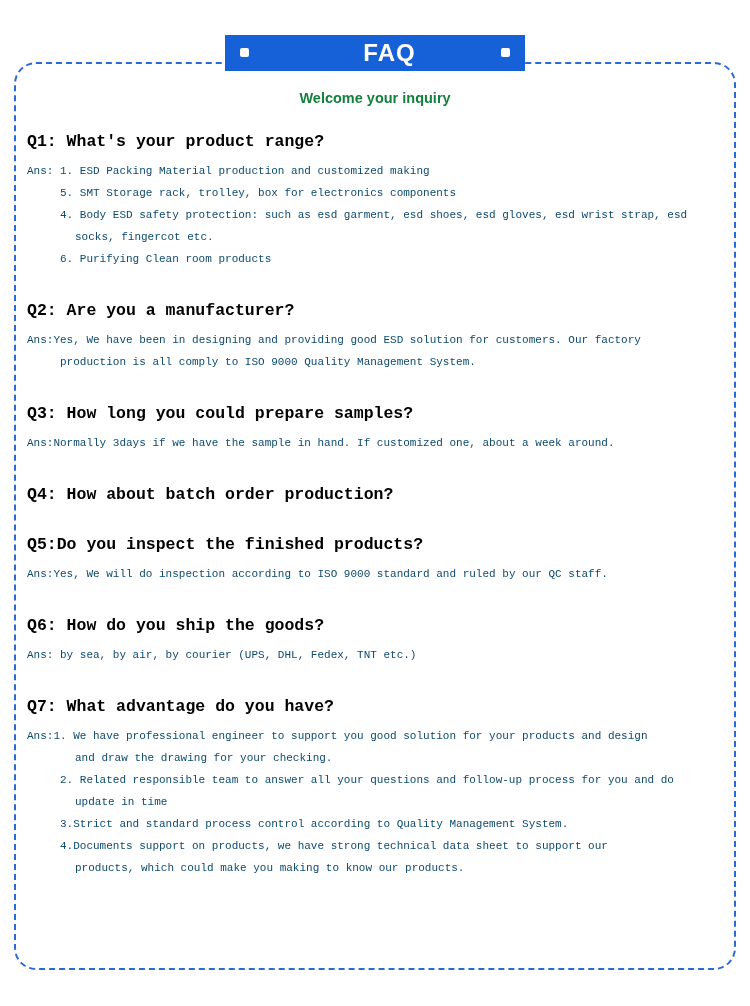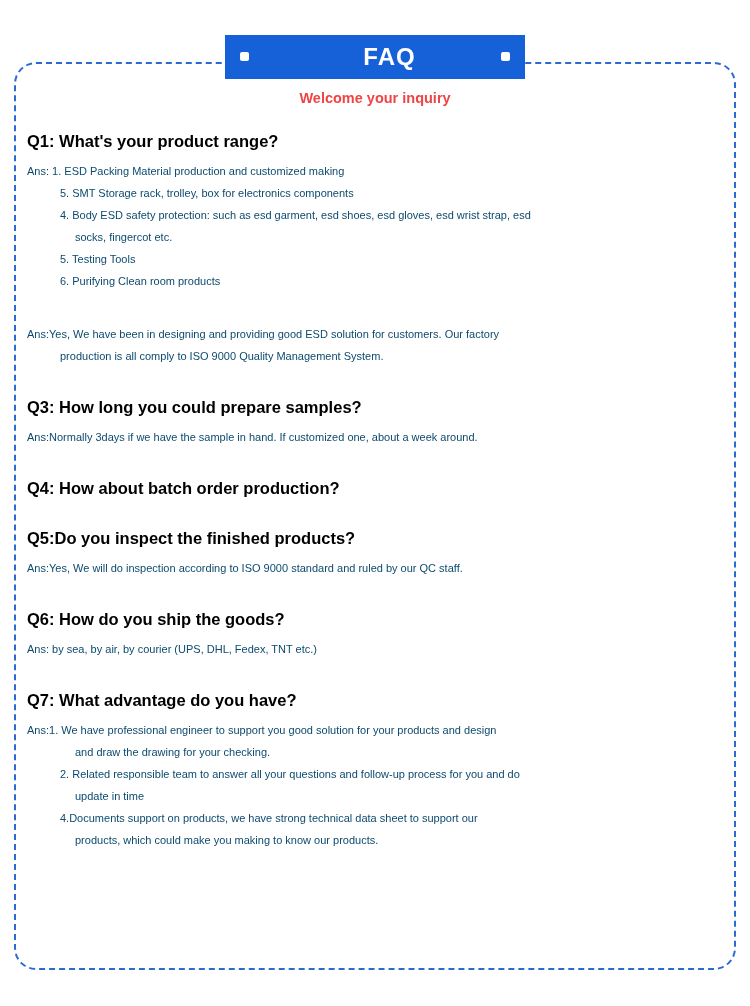--- a/index.html
+++ b/index.html
@@ -22,21 +22,21 @@
     border: 2px dashed #2b6ad3;
     border-radius: 22px;
     background: #ffffff;
   }
   .banner {
     position: absolute;
     top: 35px;
     left: 50%;
     transform: translateX(-50%);
     width: 300px;
-    height: 44px;
+    height: 36px;
     background: #1661d8;
     display: flex;
     align-items: center;
     justify-content: center;
     z-index: 2;
     padding-left: 29px;
   }
   .banner-title {
     color: #ffffff;
     font-size: 24px;
@@ -52,27 +52,27 @@
     background: #ffffff;
     border-radius: 2px;
   }
   .banner-square.left  { left: 15px; }
   .banner-square.right { right: 15px; }
   .subtitle {
     margin-top: 26px;
     text-align: center;
     font-size: 14.5px;
     font-weight: 700;
-    color: #ef4444;
+    color: #15803d;
   }
   .content {
     margin-top: 26px;
     padding: 0 14px 0 11px;
   }
-  .faq-section { margin-bottom: 31px; }
+  .faq-section { margin-bottom: 31px; font-family: Liberation Mono, monospace; }
   .faq-question {
     font-size: 16.5px;
     font-weight: 700;
     color: #000000;
     margin-bottom: 9px;
   }
   .ans-line {
     font-size: 11px;
     line-height: 22px;
     color: #0c4a6e;
@@ -97,25 +97,25 @@
     <div class="subtitle">Welcome your inquiry</div>
 
     <div class="content">
 
       <div class="faq-section">
         <div class="faq-question">Q1: What's your product range?</div>
         <div class="ans-line ind0">Ans: 1. ESD Packing Material production and customized making</div>
         <div class="ans-line ind1">5. SMT Storage rack, trolley, box for electronics components</div>
         <div class="ans-line ind1">4. Body ESD safety protection: such as esd garment, esd shoes, esd gloves, esd wrist strap, esd</div>
         <div class="ans-line ind2">socks, fingercot etc.</div>
-        <div class="ans-line ind1">5. Testing Tools</div>
         <div class="ans-line ind1">6. Purifying Clean room products</div>
       </div>
 
       <div class="faq-section">
+        <div class="faq-question">Q2: Are you a manufacturer?</div>
         <div class="ans-line ind0">Ans:Yes, We have been in designing and providing good ESD solution for customers. Our factory</div>
         <div class="ans-line ind1">production is all comply to ISO 9000 Quality Management System.</div>
       </div>
 
       <div class="faq-section">
         <div class="faq-question">Q3: How long you could prepare samples?</div>
         <div class="ans-line ind0">Ans:Normally 3days if we have the sample in hand. If customized one, about a week around.</div>
       </div>
 
       <div class="faq-section">
@@ -131,19 +131,20 @@
         <div class="faq-question">Q6: How do you ship the goods?</div>
         <div class="ans-line ind0">Ans: by sea, by air, by courier (UPS, DHL, Fedex, TNT etc.)</div>
       </div>
 
       <div class="faq-section">
         <div class="faq-question">Q7: What advantage do you have?</div>
         <div class="ans-line ind0">Ans:1. We have professional engineer to support you good solution for your products and design</div>
         <div class="ans-line ind2">and draw the drawing for your checking.</div>
         <div class="ans-line ind1">2. Related responsible team to answer all your questions and follow-up process for you and do</div>
         <div class="ans-line ind2">update in time</div>
+        <div class="ans-line ind1">3.Strict and standard process control according to Quality Management System.</div>
         <div class="ans-line ind1">4.Documents support on products, we have strong technical data sheet to support our</div>
         <div class="ans-line ind2">products, which could make you making to know our products.</div>
       </div>
 
     </div>
   </div>
 </div>
 
 </body></html>

